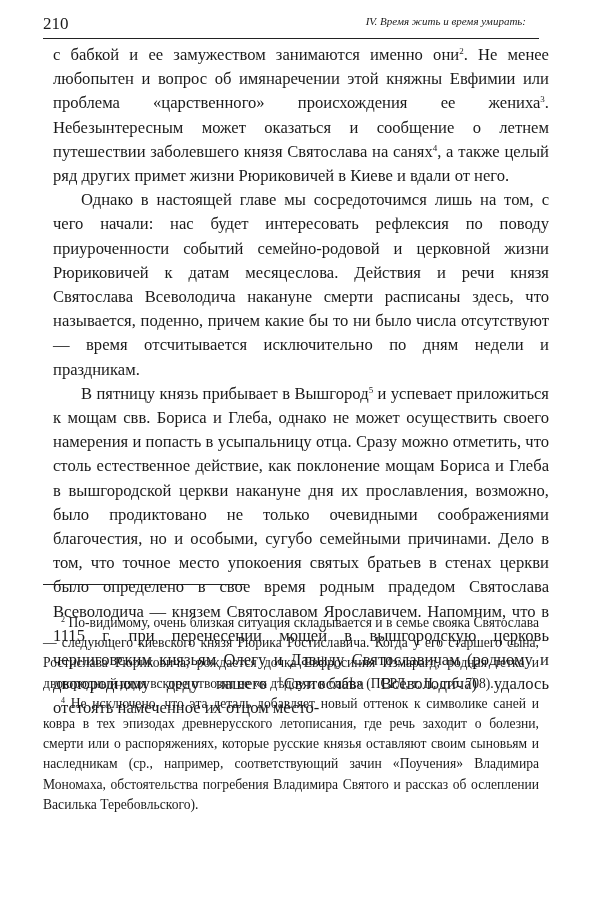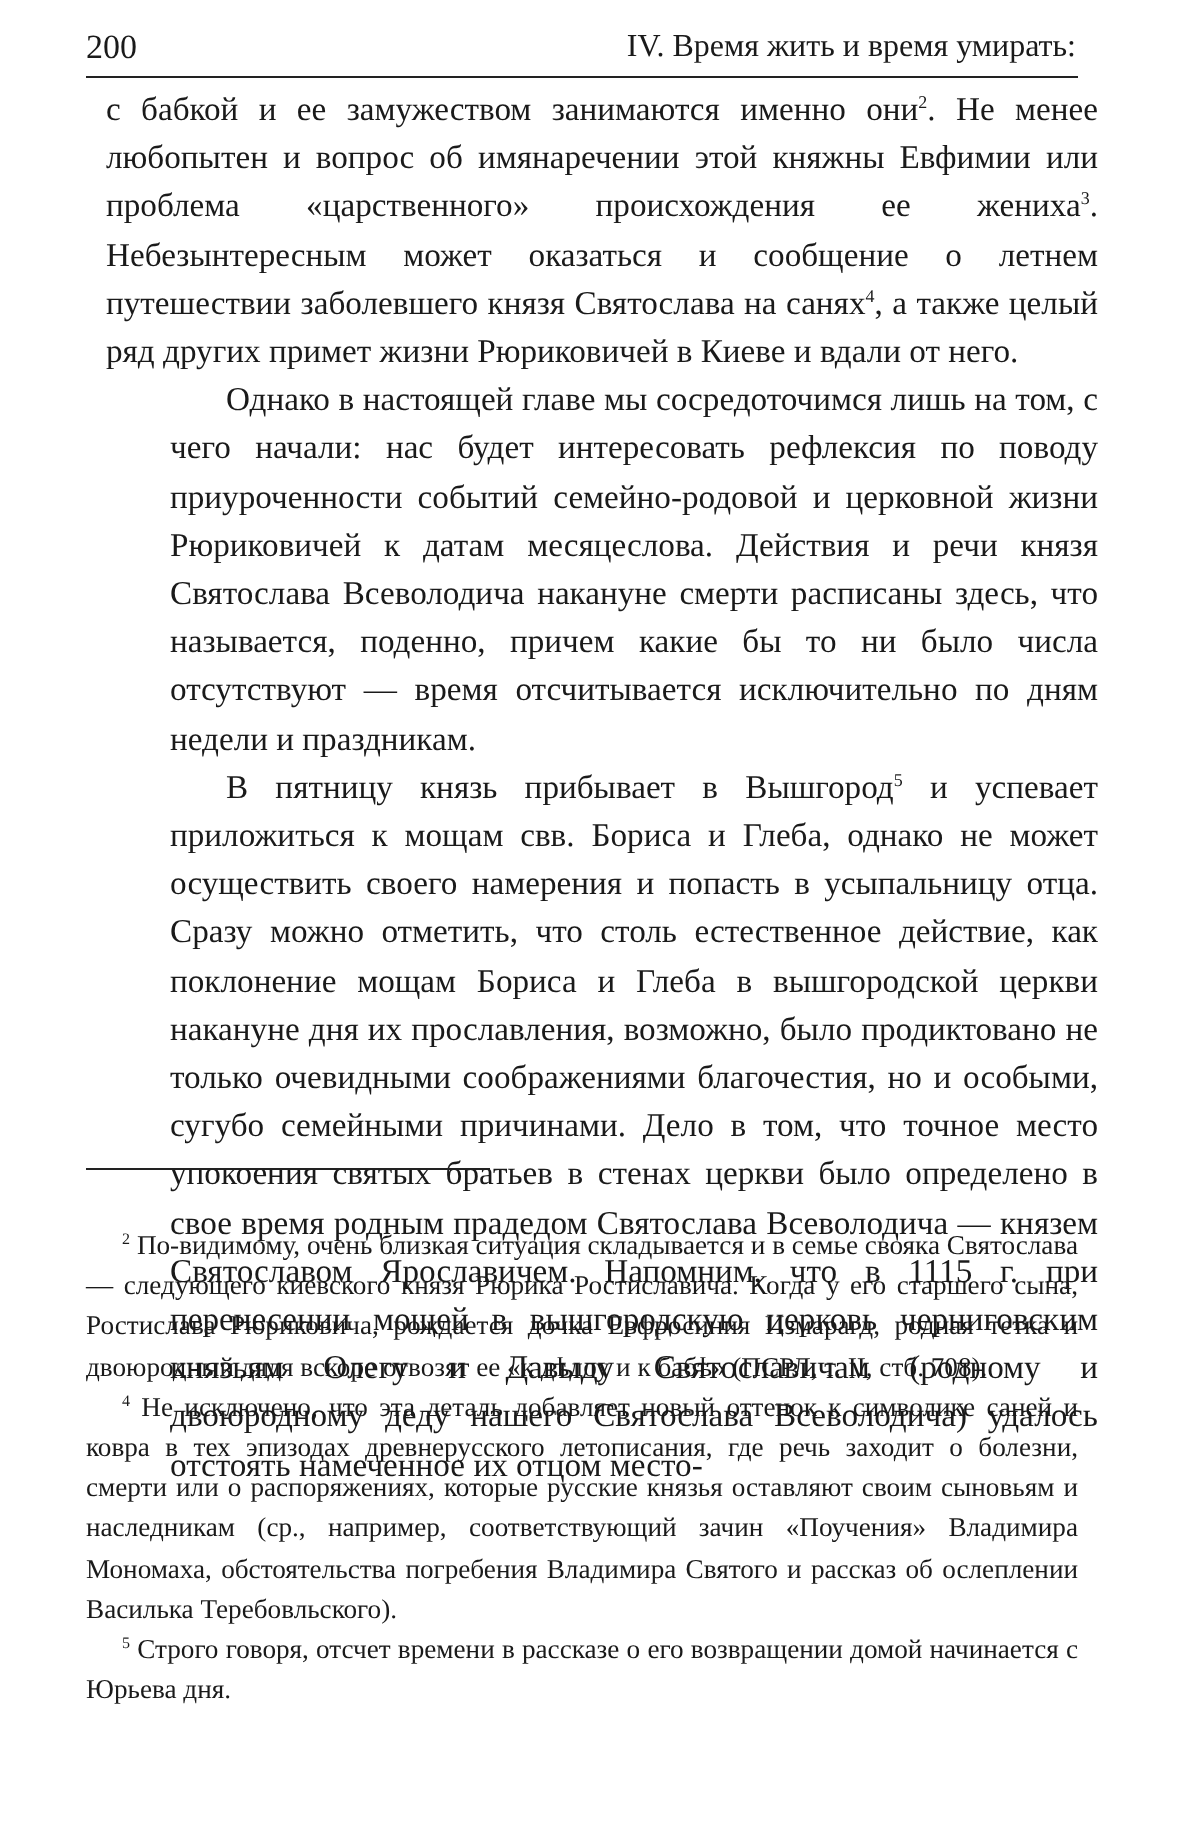--- a/index.html
+++ b/index.html
@@ -6,60 +6,59 @@
   body {
     width: 600px; height: 912px; background: #ffffff; overflow: hidden;
     font-family: "Liberation Serif", "DejaVu Serif", serif; color: #1a1a1a;
   }
   .page { position: relative; width: 600px; height: 912px; }
   .running-head {
     position: absolute; left: 43px; top: 14px; width: 496px; height: 24px;
     border-bottom: 1px solid #222;
   }
   .page-number { position: absolute; left: 0; top: 0; font-size: 17px; }
-  .chapter-title { position: absolute; right: 1px; top: 1px; font-size: 16px; }
+  .chapter-title { position: absolute; right: 13px; top: 1px; font-size: 11px; font-style: italic; }
   .body-text {
     position: absolute; left: 53px; top: 43px; width: 496px;
     font-size: 16.6px; line-height: 24.2px; text-align: justify;
   }
   .body-text p { margin: 0; text-indent: 0; }
-  .body-text p.indent { text-indent: 28px; margin-left: 32px; }
+  .body-text p.indent { text-indent: 28px; }
   sup { font-size: 9px; vertical-align: 6px; line-height: 0; }
   .footnote-rule {
     position: absolute; left: 43px; top: 584px; width: 202px; height: 0;
     border-top: 1px solid #222;
   }
   .footnotes {
     position: absolute; left: 43px; top: 591px; width: 496px;
     font-size: 13.6px; line-height: 20.2px; text-align: justify; margin-top: 22px;
   }
   .footnotes p { margin: 0; text-indent: 18px; }
   .footnotes sup { font-size: 8px; vertical-align: 5px; }
 </style>
 </head>
 <body>
 
 <div class="page">
   <div class="running-head">
-    <span class="page-number">200</span>
+    <span class="page-number">210</span>
     <span class="chapter-title">IV. Время жить и время умирать:</span>
   </div>
 
   <div class="body-text">
     <p>
       <span>с бабкой и ее замужеством занимаются именно они</span><sup>2</sup><span>. Не менее любопытен и вопрос об имянаречении этой княжны Евфимии или проблема «царственного» происхождения ее жениха</span><sup>3</sup><span>. Небезынтересным может оказаться и сообщение о летнем путешествии заболевшего князя Святослава на санях</span><sup>4</sup><span>, а также целый ряд других примет жизни Рюриковичей в Киеве и вдали от него.</span>
     </p>
     <p class="indent">
       <span>Однако в настоящей главе мы сосредоточимся лишь на том, с чего начали: нас будет интересовать рефлексия по поводу приуроченности событий семейно-родовой и церковной жизни Рюриковичей к датам месяцеслова. Действия и речи князя Святослава Всеволодича накануне смерти расписаны здесь, что называется, поденно, причем какие бы то ни было числа отсутствуют — время отсчитывается исключительно по дням недели и праздникам.</span>
     </p>
     <p class="indent">
       <span>В пятницу князь прибывает в Вышгород</span><sup>5</sup><span> и успевает приложиться к мощам свв. Бориса и Глеба, однако не может осуществить своего намерения и попасть в усыпальницу отца. Сразу можно отметить, что столь естественное действие, как поклонение мощам Бориса и Глеба в вышгородской церкви накануне дня их прославления, возможно, было продиктовано не только очевидными соображениями благочестия, но и особыми, сугубо семейными причинами. Дело в том, что точное место упокоения святых братьев в стенах церкви было определено в свое время родным прадедом Святослава Всеволодича — князем Святославом Ярославичем. Напомним, что в 1115 г. при перенесении мощей в вышгородскую церковь черниговским князьям Олегу и Давыду Святославичам (родному и двоюродному деду нашего Святослава Всеволодича) удалось отстоять намеченное их отцом место-</span>
     </p>
   </div>
 
   <div class="footnote-rule"></div>
 
   <div class="footnotes">
     <p><sup>2</sup> <span>По-видимому, очень близкая ситуация складывается и в семье свояка Святослава — следующего киевского князя Рюрика Ростиславича. Когда у его старшего сына, Ростислава Рюриковича, рождается дочка Евфросиния Измарагд, родная тетка и двоюродный дядя вскоре отвозят ее «к дѣдоу и к бабѣ» (ПСРЛ, т. II, стб. 708).</span></p>
     <p><sup>4</sup> <span>Не исключено, что эта деталь добавляет новый оттенок к символике саней и ковра в тех эпизодах древнерусского летописания, где речь заходит о болезни, смерти или о распоряжениях, которые русские князья оставляют своим сыновьям и наследникам (ср., например, соответствующий зачин «Поучения» Владимира Мономаха, обстоятельства погребения Владимира Святого и рассказ об ослеплении Василька Теребовльского).</span></p>
-    <p><sup>5</sup> <span>Строго говоря, отсчет времени в рассказе о его возвращении домой начинается с Юрьева дня.</span></p>
   </div>
 </div>
 
 </body></html>

